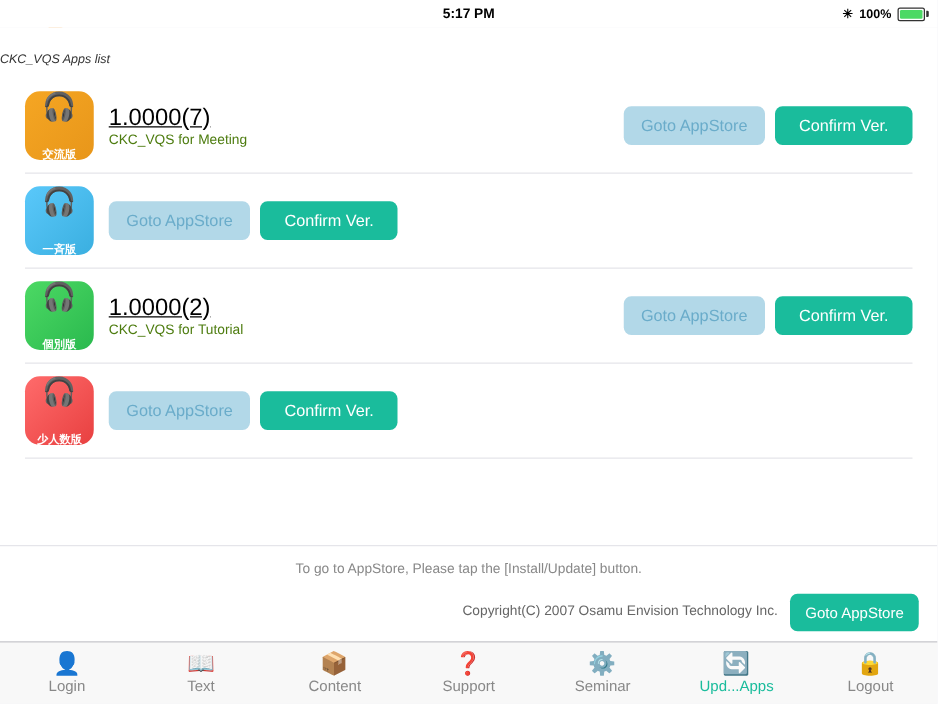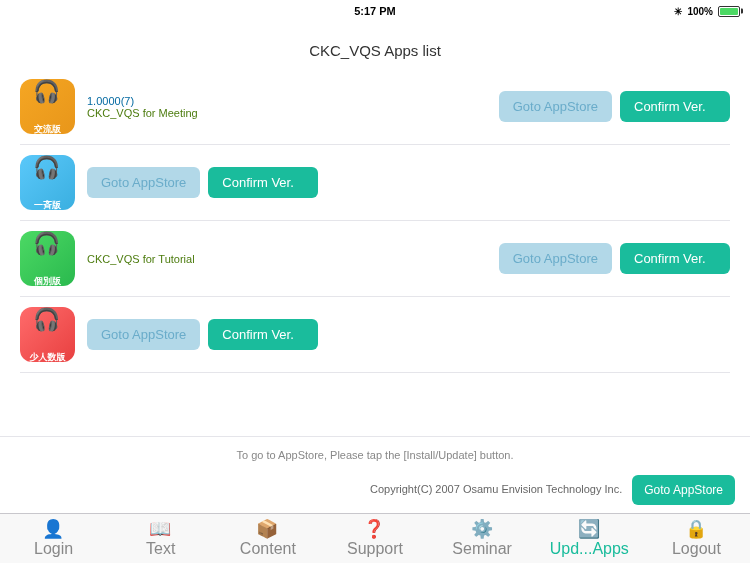--- a/index.html
+++ b/index.html
@@ -44,24 +44,25 @@
     .main-content {
       flex: 1;
       background: white;
       display: flex;
       flex-direction: column;
       overflow: hidden;
     }
 
     
     .page-title-area {
-      text-align: center;
+      text-align: left;
       padding: 20px 0 10px 0;
-      font-size: 15px;
+      font-size: 10px;
       color: #333;
+      font-style: italic;
     }
 
     
     .app-list {
       flex: 1;
       padding: 0 20px;
     }
 
     .app-row {
       display: flex;
@@ -97,23 +98,24 @@
 
     .icon-meeting { background: linear-gradient(135deg, #f5a623, #e8961a); }
     .icon-seminar { background: linear-gradient(135deg, #5ac8fa, #3aafe0); }
     .icon-tutorial { background: linear-gradient(135deg, #4cd964, #2ab94e); }
     .icon-small { background: linear-gradient(135deg, #ff6b6b, #e84040); }
 
     .app-info {
       flex: 1;
     }
     .app-version {
-      font-size: 11px;
-      color: #0369a1;
+      font-size: 19px;
+      color: #000000;
       font-weight: 400;
+      text-decoration: underline;
     }
     .app-name {
       font-size: 11px;
       color: #4d7c0f;
     }
 
     .app-actions {
       display: flex;
       gap: 8px;
       align-items: center;
@@ -133,21 +135,21 @@
 
     .btn-confirm {
       background: #1abc9c;
       color: white;
       border: none;
       border-radius: 6px;
       padding: 8px 14px;
       font-size: 13px;
       cursor: pointer;
       min-width: 110px;
-      text-align: left;
+      text-align: center;
     }
 
     
     .footer-info {
       text-align: center;
       padding: 12px 20px 6px;
       font-size: 11px;
       color: #888;
       border-top: 1px solid #e5e5ea;
     }
@@ -201,21 +203,21 @@
       color: #888;
     }
     .tab-item.active {
       color: #1abc9c;
     }
     .tab-icon {
       font-size: 18px;
       line-height: 1;
     }
     .tab-label {
-      font-size: 16px;
+      font-size: 12px;
     }
   </style>
 </head>
 <body>
 
 <div class="status-bar">
   <div class="status-left">
     <span>iPad</span>
     <span>📶</span>
   </div>
@@ -259,20 +261,21 @@
       <button class="btn-goto">Goto AppStore</button>
       <button class="btn-confirm">Confirm Ver.</button>
     </div>
   </div>
       <div class="app-row">
     <div class="app-icon icon-tutorial">
       <span class="headset">🎧</span>
       <span class="label-text">個別版</span>
     </div>
     <div class="app-info">
+      <div class="app-version">1.0000(2)</div>
       <div class="app-name">CKC_VQS for Tutorial</div>
     </div>
     <div class="app-actions">
       <button class="btn-goto">Goto AppStore</button>
       <button class="btn-confirm">Confirm Ver.</button>
     </div>
   </div>
       <div class="app-row">
     <div class="app-icon icon-small">
       <span class="headset">🎧</span>

